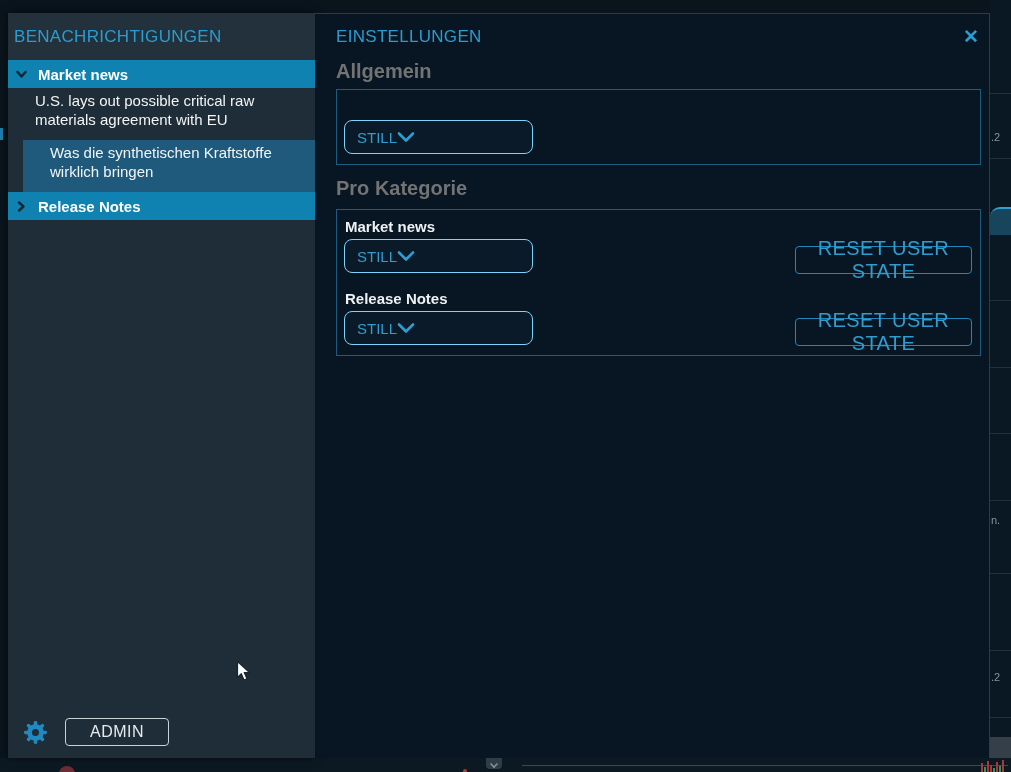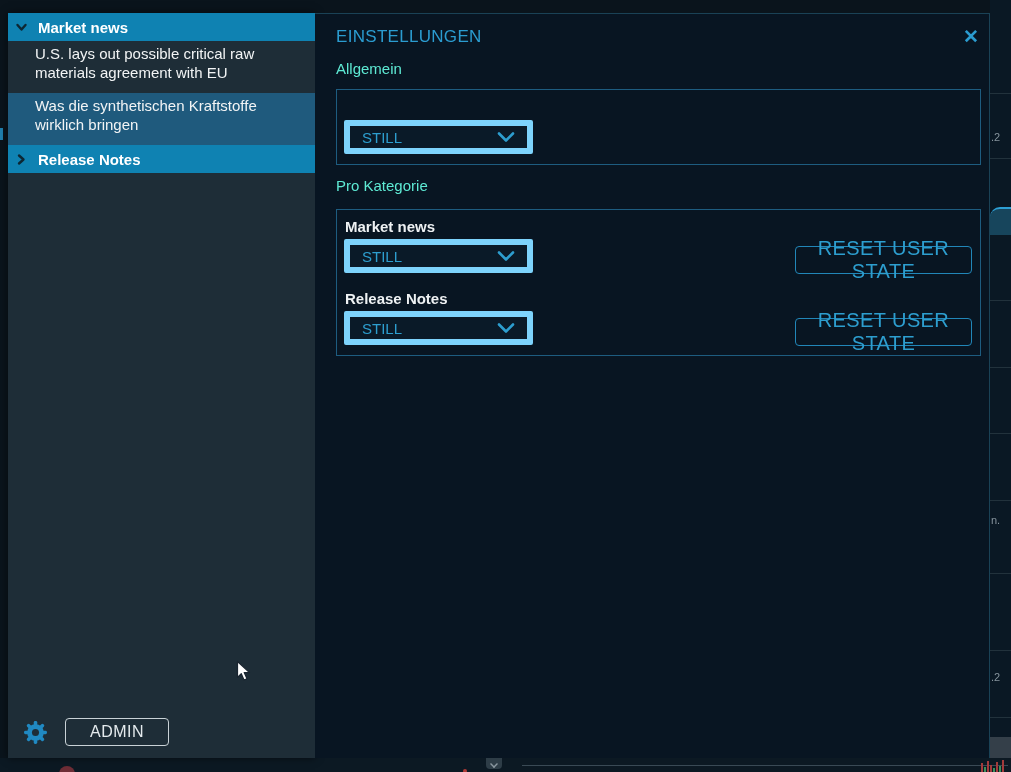--- a/index.html
+++ b/index.html
@@ -24,32 +24,32 @@
   .bs-bars{position:absolute;left:981px;top:2px;width:28px;height:12px;display:flex;align-items:flex-end;gap:1px;}
   .bs-bars i{display:block;width:2px;}
   .left-mark{position:absolute;left:0;top:128px;width:3px;height:12px;background:#1f7fae;}
 
   
   .sidebar{position:absolute;left:8px;top:13px;width:307px;height:745px;background:#1e2d37;box-shadow:0 0 8px rgba(0,0,0,.55);}
   .sb-header{height:47px;background:#22313c;display:flex;align-items:center;padding-left:6px;color:#2b9cd0;font-size:17px;letter-spacing:.3px;}
   .sb-cat{height:28px;background:#0f82b2;display:flex;align-items:center;color:#fff;font-weight:bold;font-size:15px;cursor:pointer;}
   .sb-cat .chev{margin:0 10px 0 7px;display:flex;}
   .sb-item{padding:3px 10px 11px 27px;font-size:15px;line-height:19px;color:#f2f4f5;cursor:pointer;}
-  .sb-item.hover{background:#1f5a7d;}
+  .sb-item.hover{background:#1f5a7d;margin-left:15px;}
   .sb-footer{position:absolute;left:15px;bottom:12px;display:flex;align-items:center;gap:17px;}
   .admin-btn{min-width:70px;height:28px;box-sizing:border-box;border:1px solid #c9d2d6;border-radius:4px;background:transparent;color:#e4eaed;font-size:16px;letter-spacing:.5px;display:flex;align-items:center;justify-content:center;padding:0 24px;cursor:pointer;font-family:"Liberation Sans",sans-serif;}
 
   
   .settings{position:absolute;left:315px;top:13px;width:675px;height:745px;box-sizing:border-box;background:#081522;border-top:1px solid #1a4256;border-right:1px solid #1a4256;}
   .sp-title{position:absolute;left:21px;top:13px;color:#2b9cd0;font-size:17px;letter-spacing:.3px;}
   .sp-close{position:absolute;right:5px;top:9px;width:26px;height:26px;display:flex;align-items:center;justify-content:center;color:#2b9cd0;font-size:19px;font-weight:bold;cursor:pointer;}
-  .sp-heading{position:absolute;left:21px;color:#5eead4;font-size:15px;font-weight:normal;}
+  .sp-heading{position:absolute;left:21px;color:#737373;font-size:20px;font-weight:bold;}
   .sp-box{position:absolute;left:21px;width:645px;box-sizing:border-box;border:1px solid #1d5c80;}
   .fld-label{position:absolute;left:8px;color:#eef1f3;font-size:15px;font-weight:bold;}
-  .dropdown{position:absolute;left:7px;width:189px;height:34px;box-sizing:border-box;border:6px solid #7dd3fc;border-radius:2px;background:#0a1a28;display:flex;align-items:center;justify-content:space-between;padding:0 12px;color:#2d9ecf;font-size:15px;cursor:pointer;}
+  .dropdown{position:absolute;left:7px;width:189px;height:34px;box-sizing:border-box;border:1px solid #7dd3fc;border-radius:8px;background:#0a1a28;display:flex;align-items:center;justify-content:flex-start;padding:0 12px;color:#2d9ecf;font-size:15px;cursor:pointer;}
   .reset-btn{position:absolute;right:8px;width:177px;height:28px;box-sizing:border-box;border:1px solid #2186b8;border-radius:4px;background:transparent;color:#2d9ecf;font-size:20px;letter-spacing:.4px;display:flex;align-items:center;justify-content:center;cursor:pointer;font-family:"Liberation Sans",sans-serif;}
 
   .cursor{position:absolute;left:233px;top:658px;pointer-events:none;}
 </style>
 </head>
 <body>
 
 <div class="right-strip">
   <div class="rs-line" style="top:93px"></div>
   <div class="rs-line" style="top:158px"></div>
@@ -79,20 +79,21 @@
       <i style="height:7px;background:#a33b3b"></i>
       <i style="height:4px;background:#3b8f5a"></i>
       <i style="height:10px;background:#a33b3b"></i>
       <i style="height:6px;background:#3b8f5a"></i>
       <i style="height:12px;background:#a33b3b"></i>
   </div>
 </div>
 <div class="left-mark"></div>
 
 <div class="sidebar">
+  <div class="sb-header">BENACHRICHTIGUNGEN</div>
 
   <div class="sb-cat">
     <span class="chev">
       <svg width="13" height="13" viewBox="0 0 13 13">
           <polyline points="2.5,4 6.5,8.5 10.5,4" fill="none" stroke="#0d2733" stroke-width="2.4" stroke-linecap="round" stroke-linejoin="round"></polyline>
         </svg>
     </span>
     <span>Market news</span>
   </div>
 

